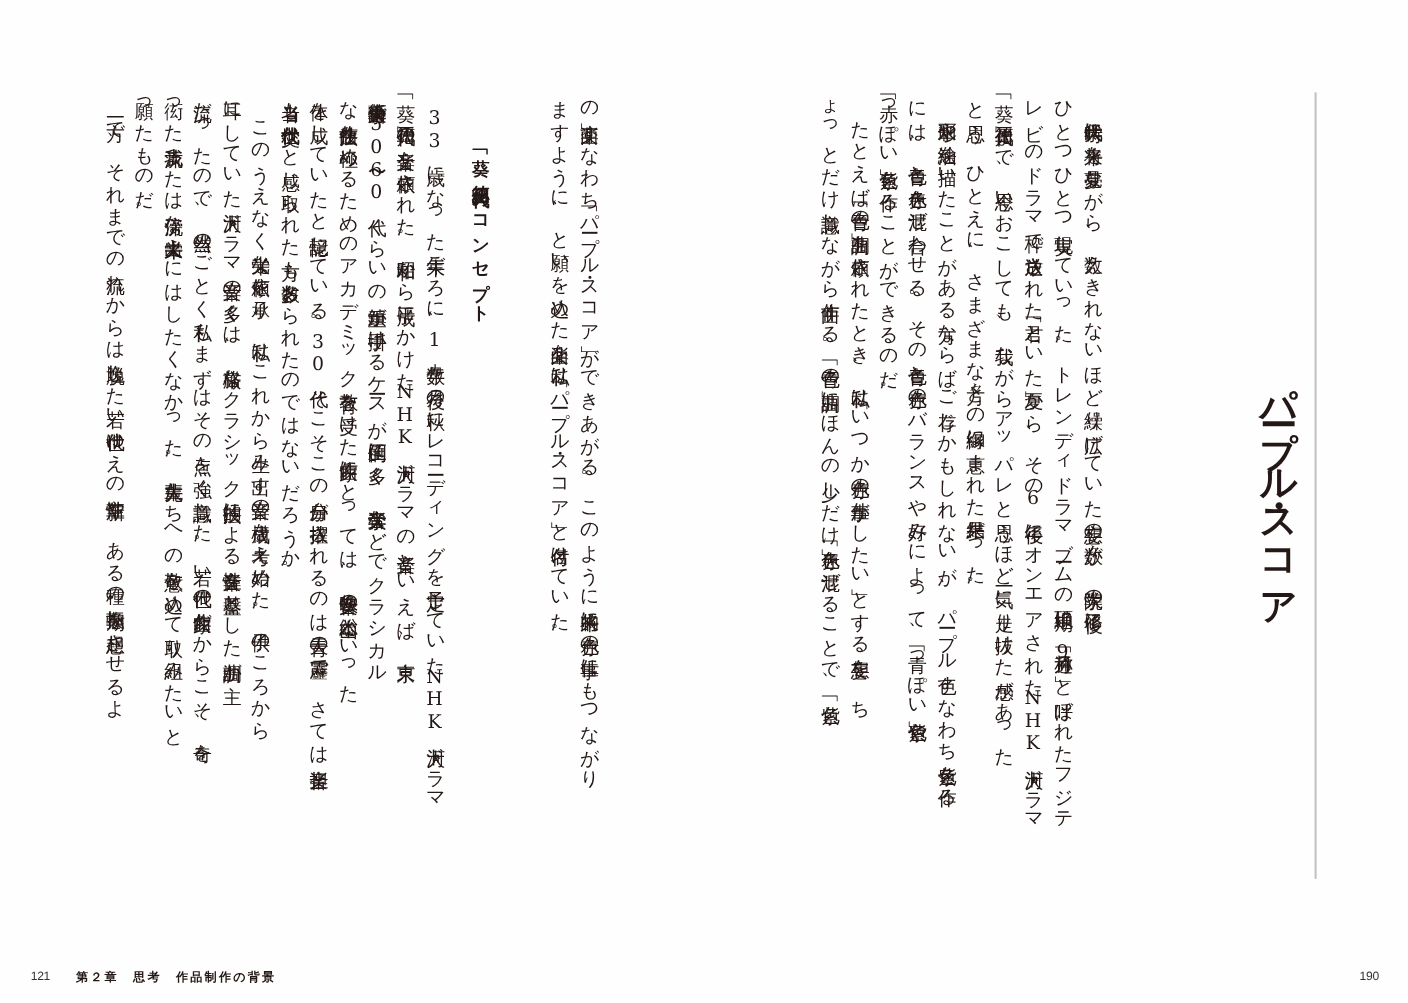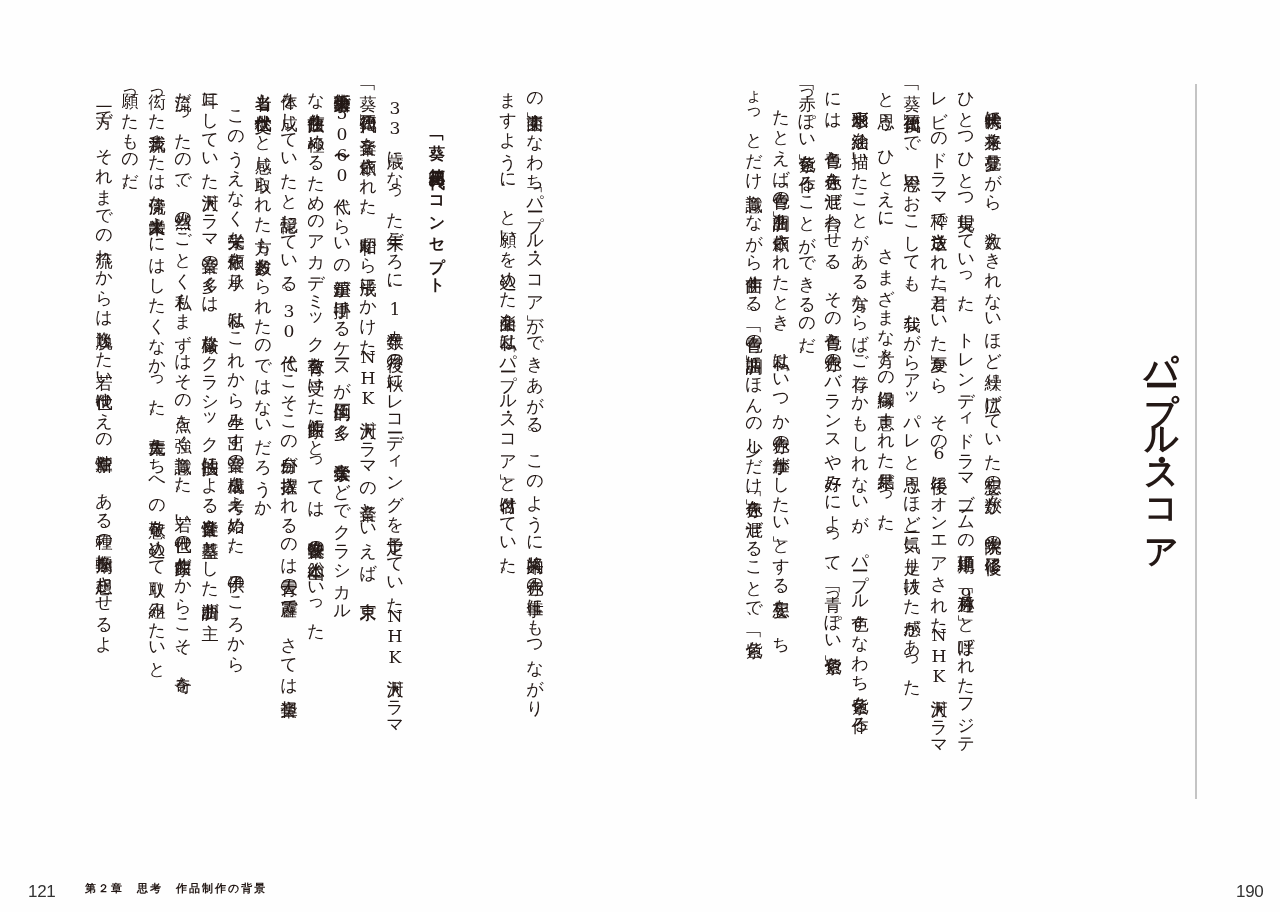--- a/index.html
+++ b/index.html
@@ -21,22 +21,22 @@
   }
   .title {
     position: absolute; left: 1140px; top: 330px; width: 44px; height: 230px;
     writing-mode: vertical-rl; text-orientation: upright;
     font-family: "DejaVu Sans", "Liberation Sans", sans-serif;
     font-weight: bold; font-size: 34px; line-height: 44px; letter-spacing: -1px;
     white-space: nowrap; color: #231815;
   }
   .rule { position: absolute; left: 1195px; top: 84px; width: 2px; height: 715px; background: #c4c4c4; }
   .folio { position: absolute; top: 882px; font-family: "Liberation Sans", "DejaVu Sans", sans-serif;
-           font-size: 17px; color: #333; letter-spacing: -0.3px; }
-  .running-head { position: absolute; top: 881px; left: 85px; font-family: "DejaVu Sans", "Liberation Sans", sans-serif;
+           font-size: 11px; color: #333; letter-spacing: -0.3px; }
+  .running-head { position: absolute; top: 881px; left: 69px; font-family: "DejaVu Sans", "Liberation Sans", sans-serif;
            font-size: 11px; font-weight: bold; letter-spacing: 2px; color: #231815; white-space: nowrap; }
 </style>
 </head>
 <body>
 
 <div class="spread">
 
   <div>
     <div class="title">パープル・スコア</div>
     <div class="rule"></div>

